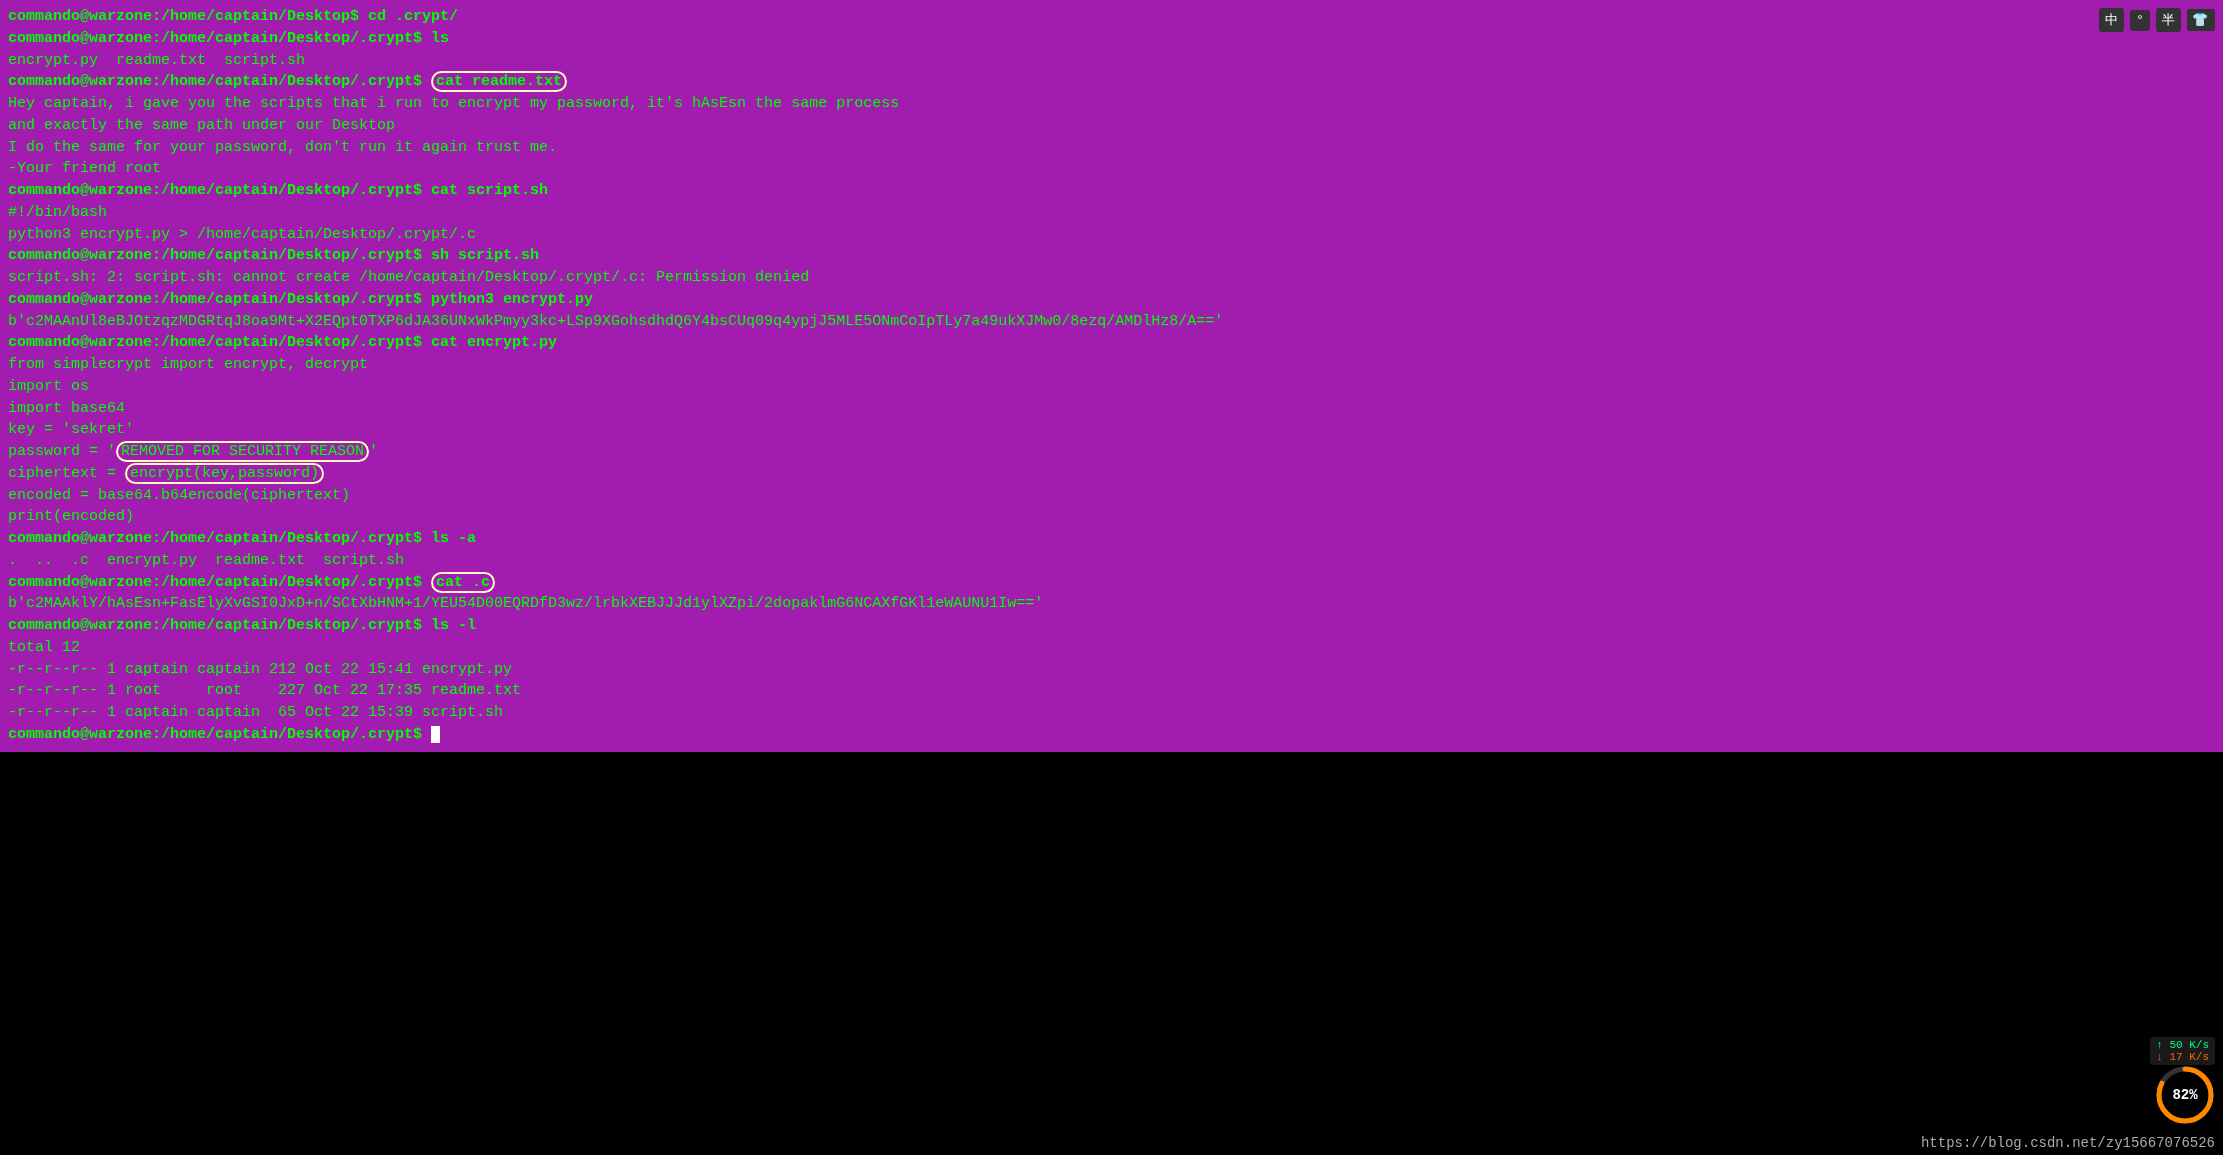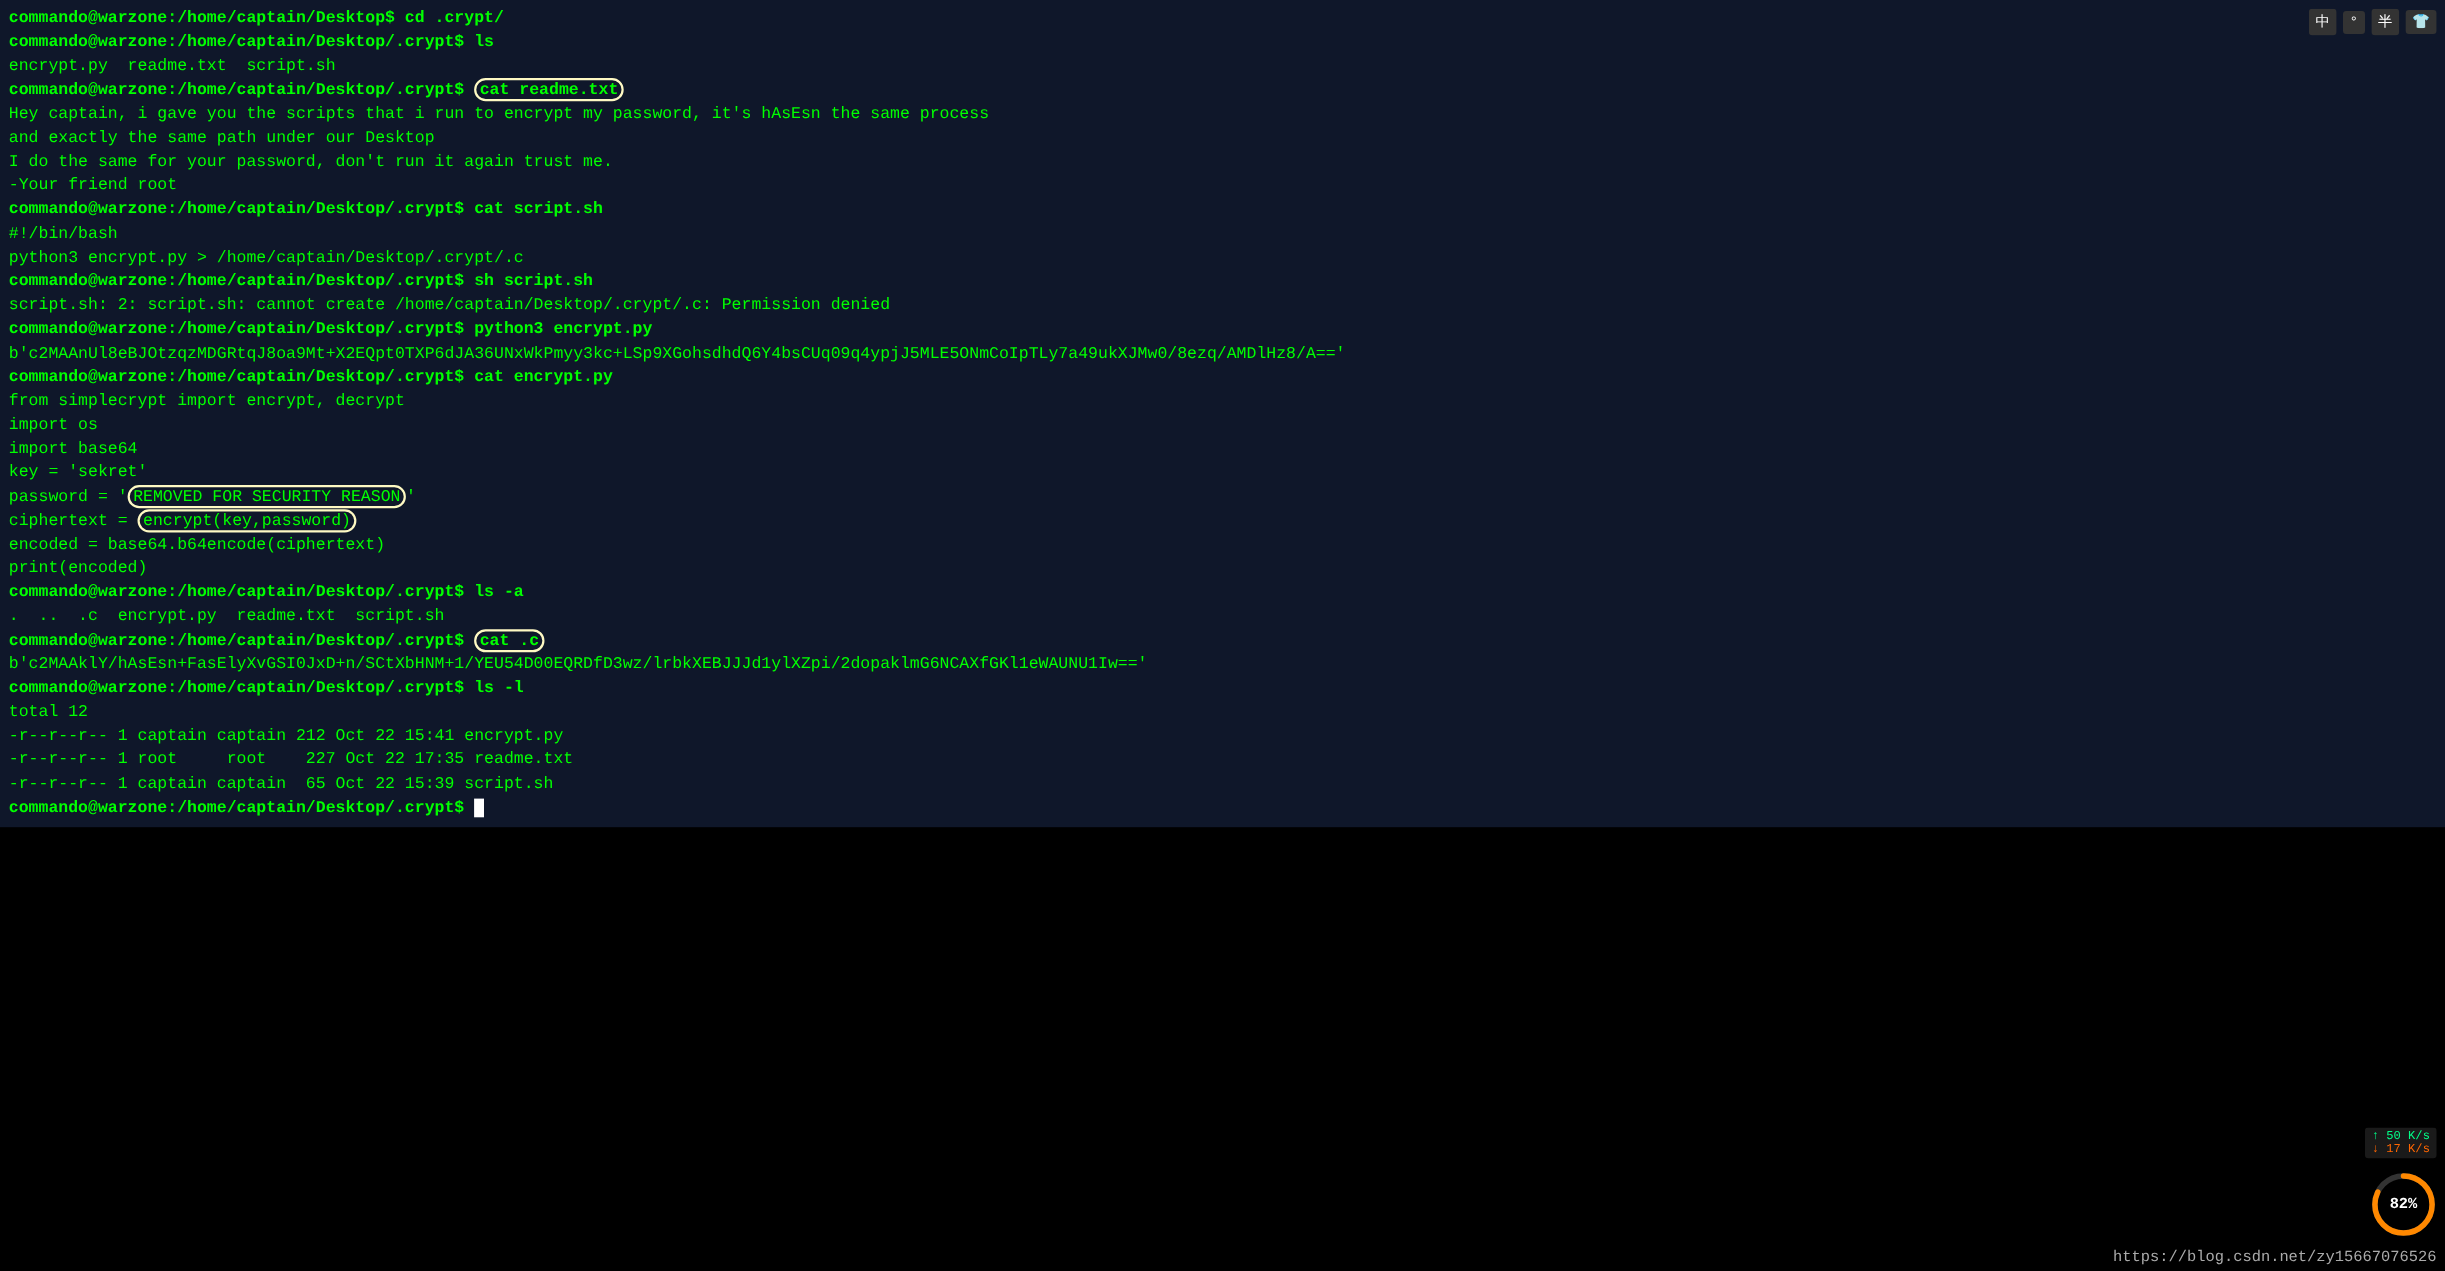--- a/index.html
+++ b/index.html
@@ -7,21 +7,21 @@
       background: #000;
       font-family: 'Courier New', Courier, monospace;
       font-size: 15px;
       color: #fff;
       width: 2223px;
       min-height: 1155px;
       position: relative;
       overflow: hidden;
     }
     .terminal {
-      background: #0f172a;
+      background: #a21caf;
       padding: 6px 8px;
       line-height: 1.45;
       width: 100%;
     }
     .prompt { color: #00ff00; font-weight: bold; }
     .output { color: #00ff00; }
     .line { display: block; white-space: pre; }
 
     
     .top-right {
@@ -41,21 +41,21 @@
     }
 
     
     .bottom-right {
       position: fixed;
       bottom: 30px;
       right: 8px;
       display: flex;
       flex-direction: column;
       align-items: flex-end;
-      gap: 12px;
+      gap: 0;
     }
     .speed-box {
       background: #1a1a1a;
       color: #fff;
       font-size: 11px;
       padding: 2px 6px;
       border-radius: 3px;
       text-align: right;
     }
     .speed-up { color: #00ff88; }

